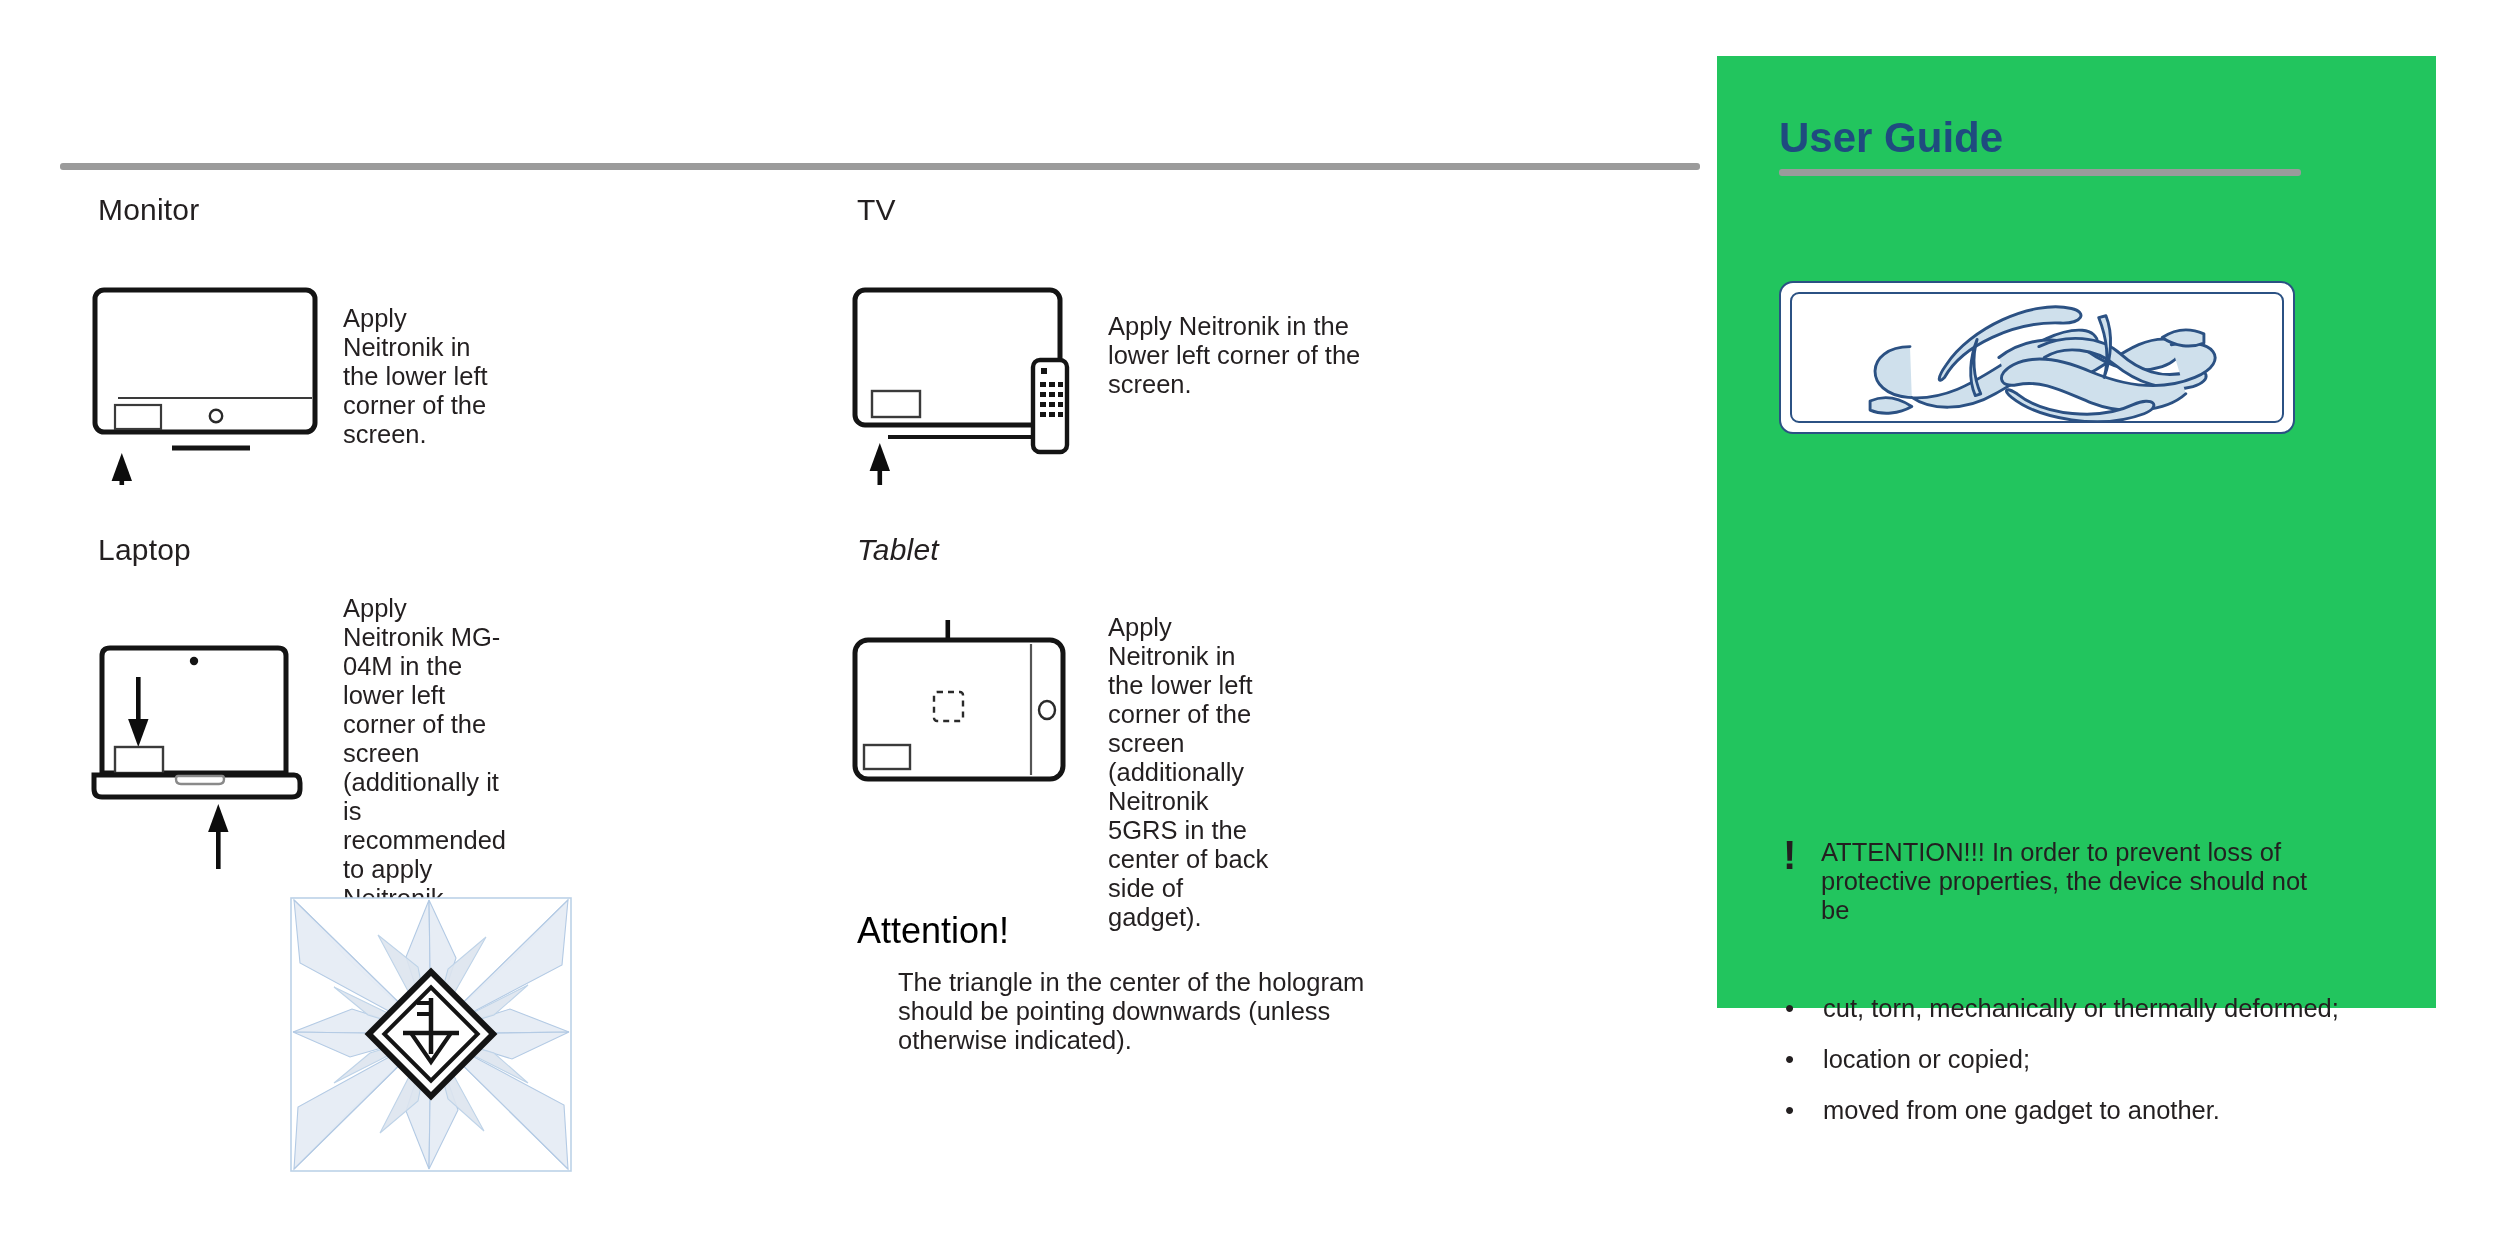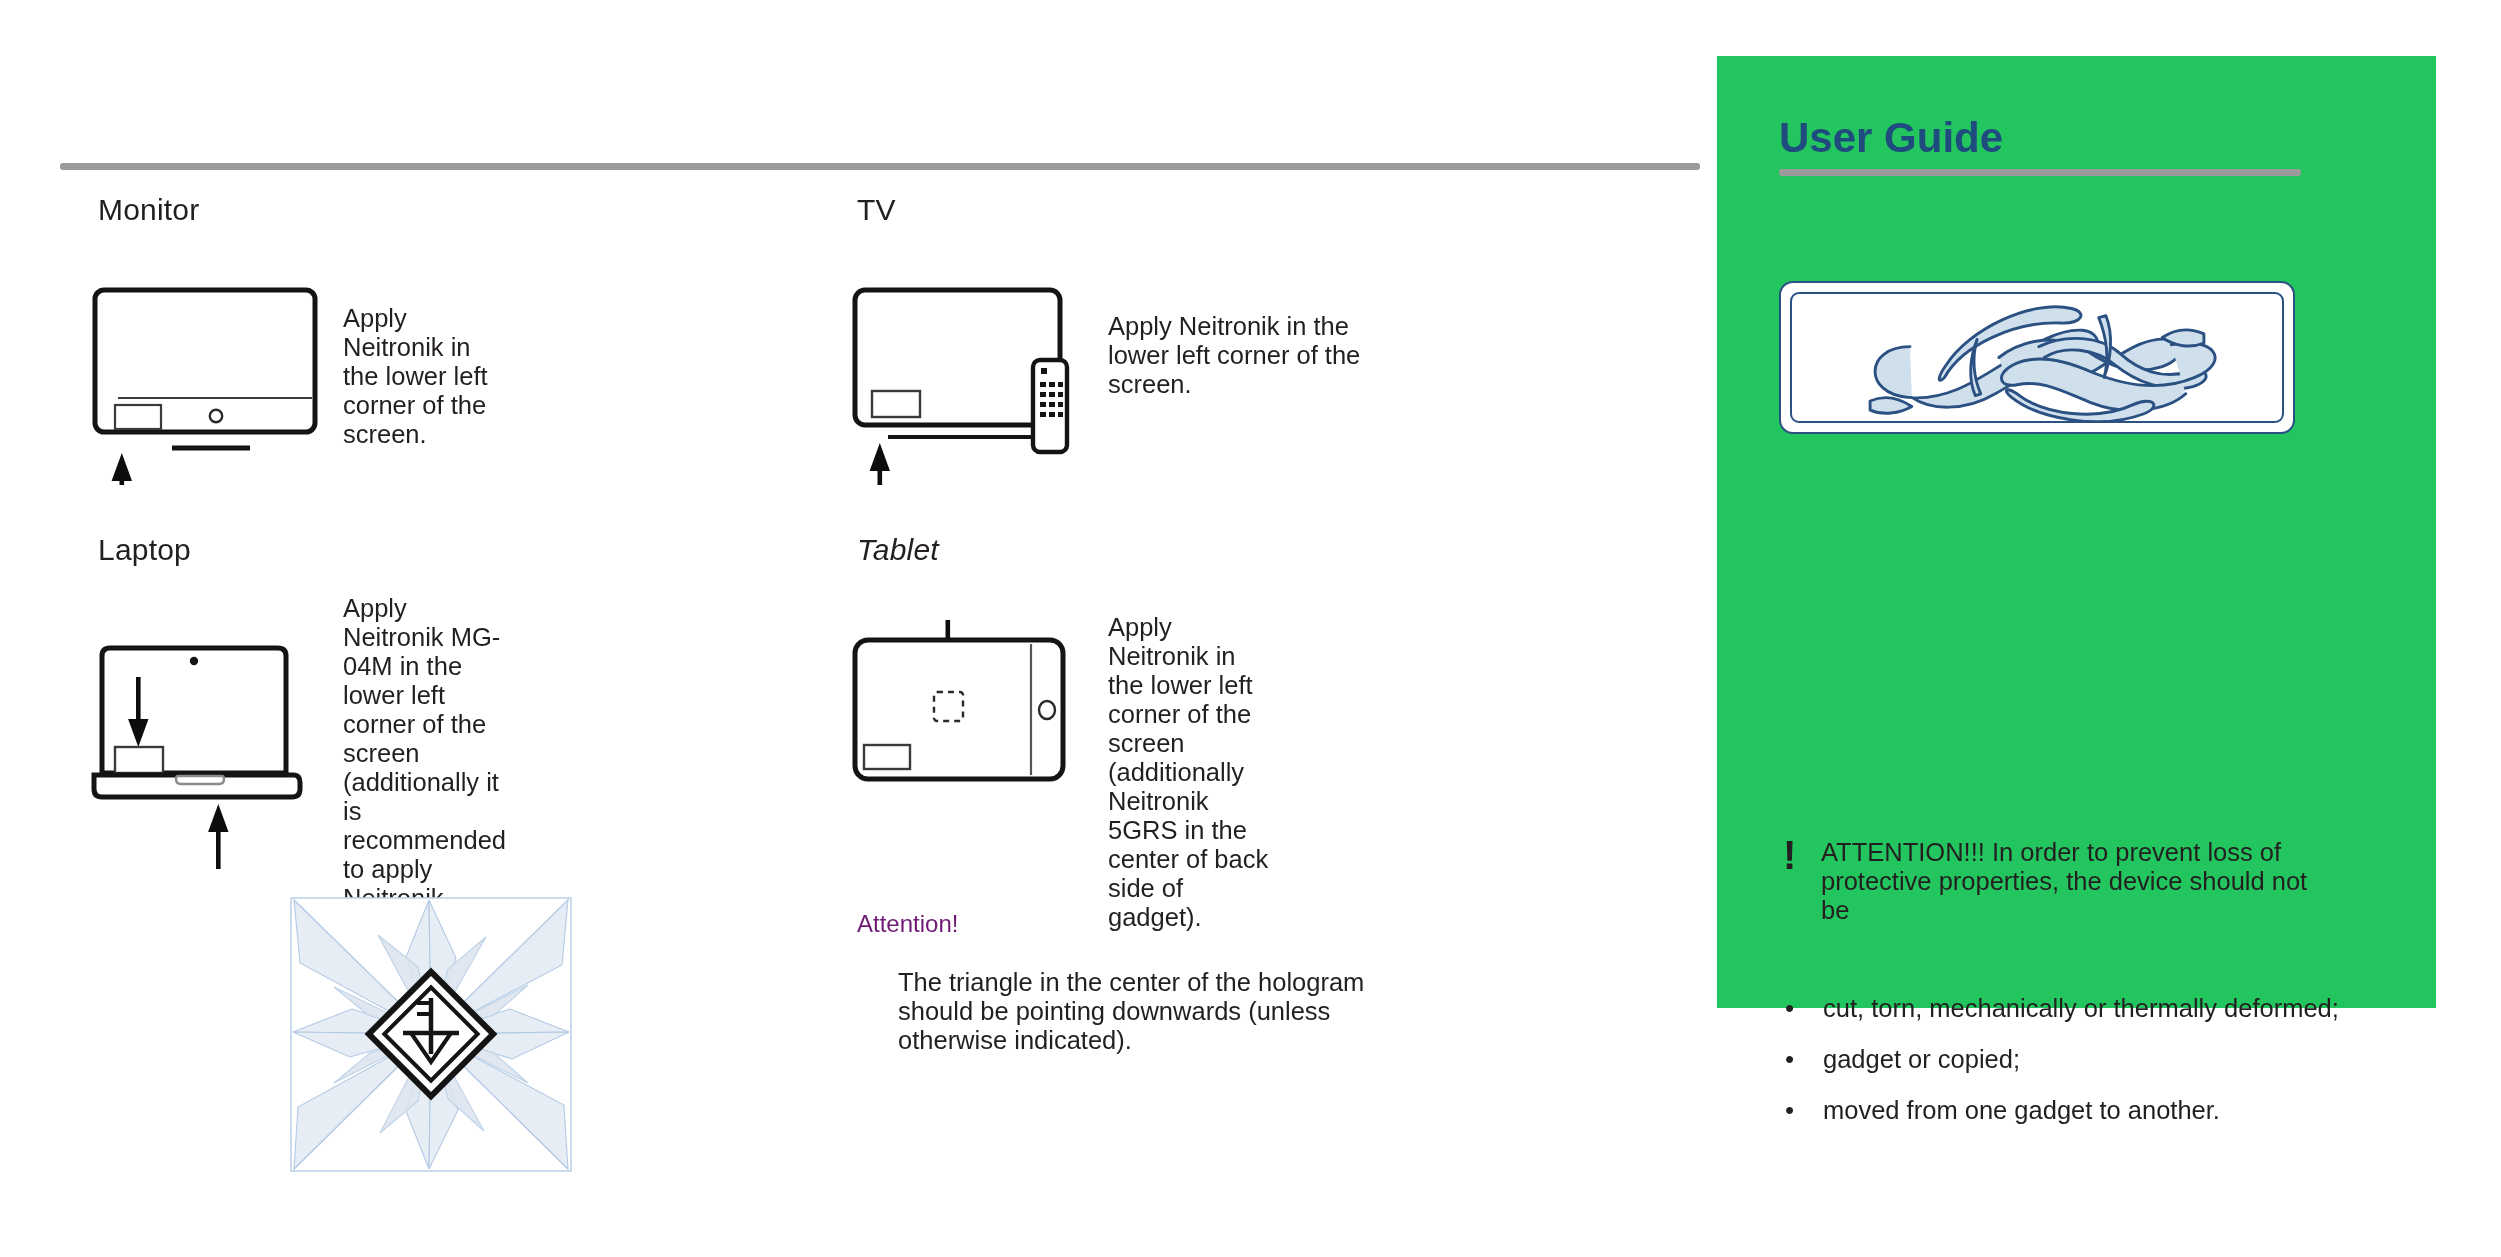--- a/index.html
+++ b/index.html
@@ -55,22 +55,22 @@
     position: absolute;
     left: 290px;
     top: 897px;
     width: 282px;
     height: 275px;
   }
 
   
   .attn-head {
     position: absolute;
-    font-size: 24px;
-    color: #701a75;
+    font-size: 36px;
+    color: #000000;
     white-space: nowrap;
   }
 
   
   .panel {
     position: absolute;
     left: 1717px;
     top: 56px;
     width: 719px;
     height: 952px;
@@ -393,21 +393,21 @@
     <div class="attn-txt">ATTENTION!!! In order to prevent loss of protective properties, the device should not be</div>
   </div>
 
   <div class="bullets">
     <div class="bullet-item">
       <div class="bullet-dot">•</div>
       <div class="bullet-txt">cut, torn, mechanically or thermally deformed;</div>
     </div>
     <div class="bullet-item">
       <div class="bullet-dot">•</div>
-      <div class="bullet-txt">gadget or copied;</div>
+      <div class="bullet-txt">location or copied;</div>
     </div>
     <div class="bullet-item">
       <div class="bullet-dot">•</div>
       <div class="bullet-txt">moved from one gadget to another.</div>
     </div>
   </div>
 
 </div>
 
 </body></html>

